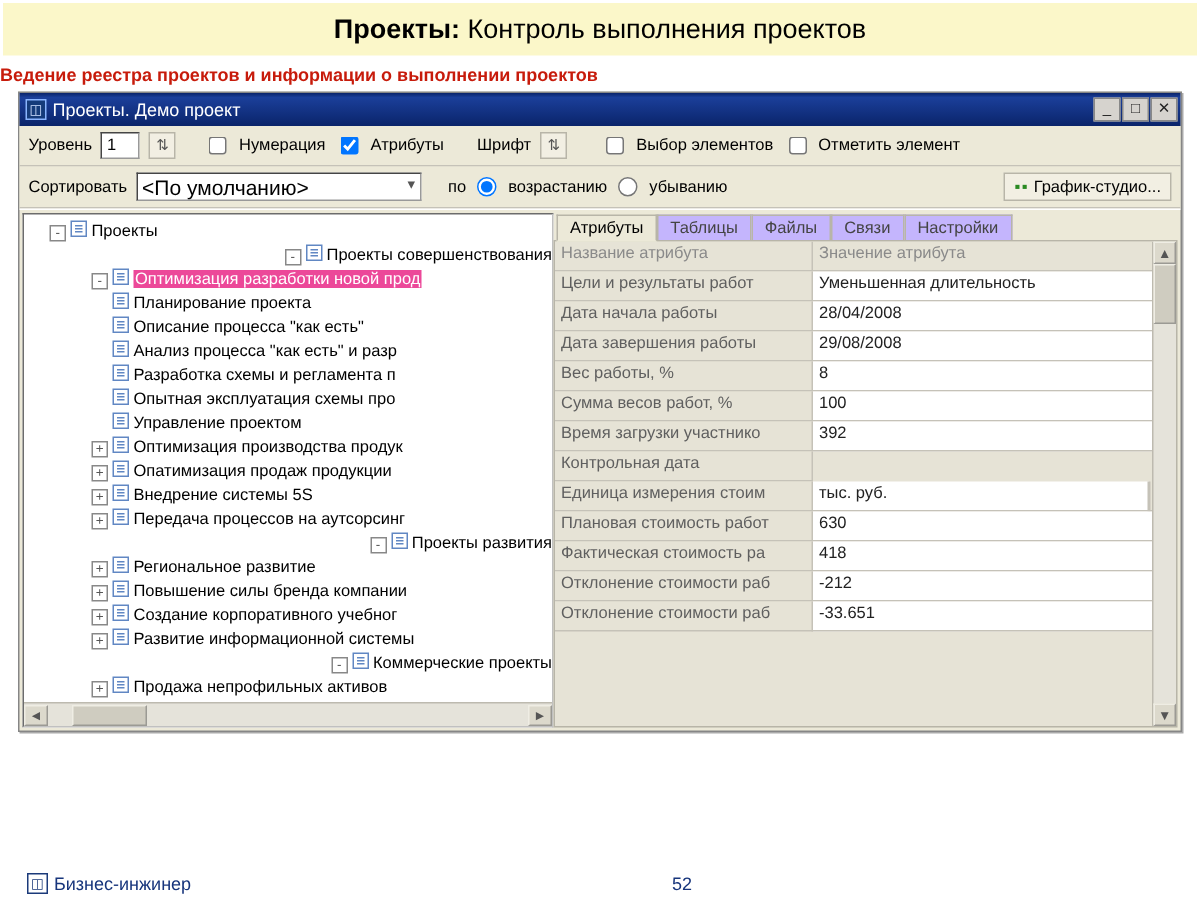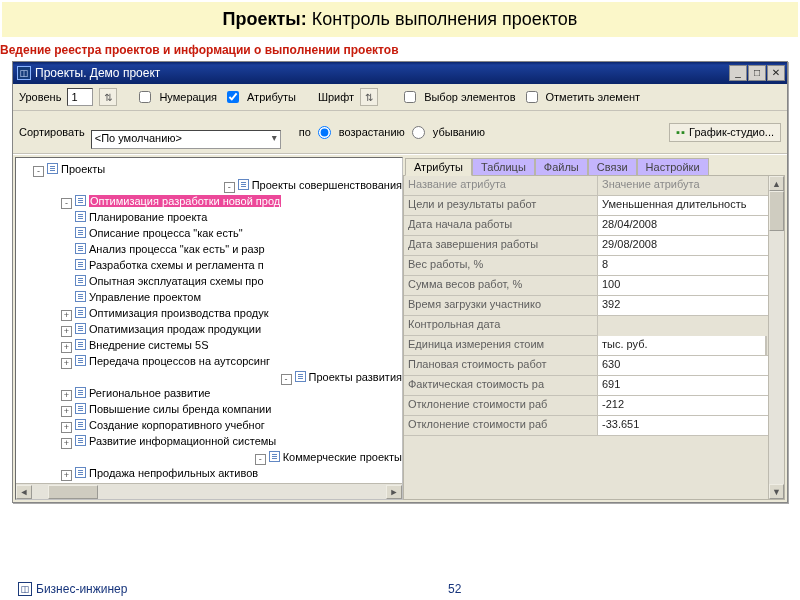--- a/index.html
+++ b/index.html
@@ -86,39 +86,38 @@
     font-size:10px;color:#555;
   }
   .chk { width: 12px; height: 12px; vertical-align: middle; margin-right:2px;}
   .radio { vertical-align: middle; margin: 0 2px 0 1px;}
   .select {
     flex: 0 0 190px;
     height: 19px;
     background: #fff;
     border: 1px inset #999;
     padding: 1px 3px;
-    font-size: 11px;
+    font-size: 14px;
     position: relative;
-    margin-top: 15px;
   }
   .select::after{
     content:"▾";position:absolute;right:3px;top:1px;color:#555;font-size:10px;
   }
   .gsbtn {
     border:1px solid #b8b5a8;background:#f2efe3;
     padding:1px 6px; height:19px; display:flex;align-items:center; gap:3px;
   }
   .gsbtn .dots{color:#2a8a22;letter-spacing:1px;font-weight:bold;}
   .content {
     display:flex;
     height: 348px;
     border-top:1px solid #fff;
   }
   .tree-pane {
-    width: 388px;
+    width: 354px;
     background:#fff;
     border:1px inset #c0c0c0;
     margin: 2px 0 2px 2px;
     position:relative;
     overflow:hidden;
   }
   .tree { padding: 3px 0 0 3px; overflow:hidden;}
   .tnode { white-space: nowrap; line-height:16px; }
   .tbox {
     display:inline-flex;width:11px;height:11px;border:1px solid #888;
@@ -163,21 +162,21 @@
   .attr-row { display:flex; height:20px; }
   .attr-row.hdr .cell{background:#e6e3d6;font-weight:normal;color:#8a8a8a;}
   .cell {
     border:1px solid #c5c2b8;
     border-top:none;border-left:none;
     padding:2px 4px;
     overflow:hidden;white-space:nowrap;text-overflow:clip;
     background:#e6e3d6;
     color:#5f5f5f;
   }
-  .cell.name{width:194px;}
+  .cell.name{width:172px;}
   .cell.value{flex:1;background:#fff;color:#222;}
   .attr-row.hdr .cell.value{background:#e6e3d6;}
   .ellips-btn{
     width:18px;background:#e6e3d6;border:1px solid #c5c2b8;border-top:none;
     display:flex;align-items:center;justify-content:center;color:#555;font-size:10px;
   }
   .vscroll{position:absolute;right:0;top:0;bottom:0;width:16px;background:#e5e3da;border-left:1px solid #bdbaaf;display:flex;flex-direction:column;}
   .vscroll .arr{height:15px;background:#dcd9cc;border:1px outset #efede4;display:flex;align-items:center;justify-content:center;font-size:9px;color:#555;}
   .vscroll .thumb{height:40px;background:#cfccc0;border:1px outset #efede4;}
   .footer {
@@ -321,21 +320,21 @@
             <div class="cell name">Единица измерения стоим</div>
             <div class="cell value" style="flex:1">тыс. руб.</div>
             <div class="ellips-btn">…</div>
           </div>
         <div class="attr-row">
             <div class="cell name">Плановая стоимость работ</div>
             <div class="cell value">630</div>
           </div>
         <div class="attr-row">
             <div class="cell name">Фактическая стоимость ра</div>
-            <div class="cell value">691</div>
+            <div class="cell value">418</div>
           </div>
         <div class="attr-row">
             <div class="cell name">Отклонение стоимости раб</div>
             <div class="cell value">-212</div>
           </div>
         <div class="attr-row">
             <div class="cell name">Отклонение стоимости раб</div>
             <div class="cell value">-33.651</div>
           </div>
         <div class="vscroll">

